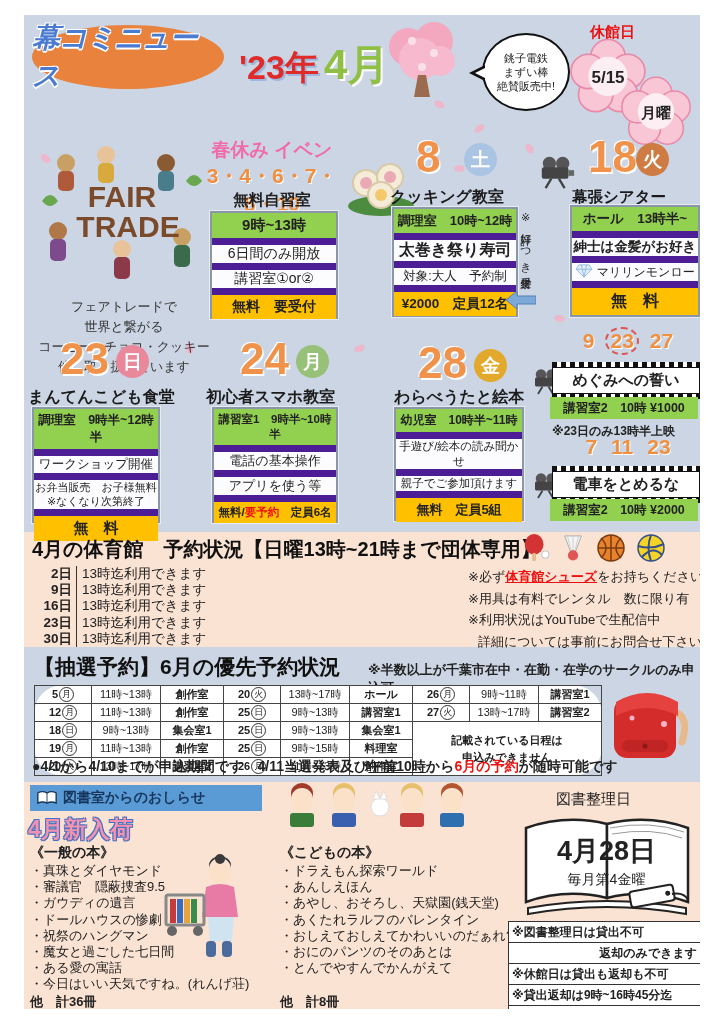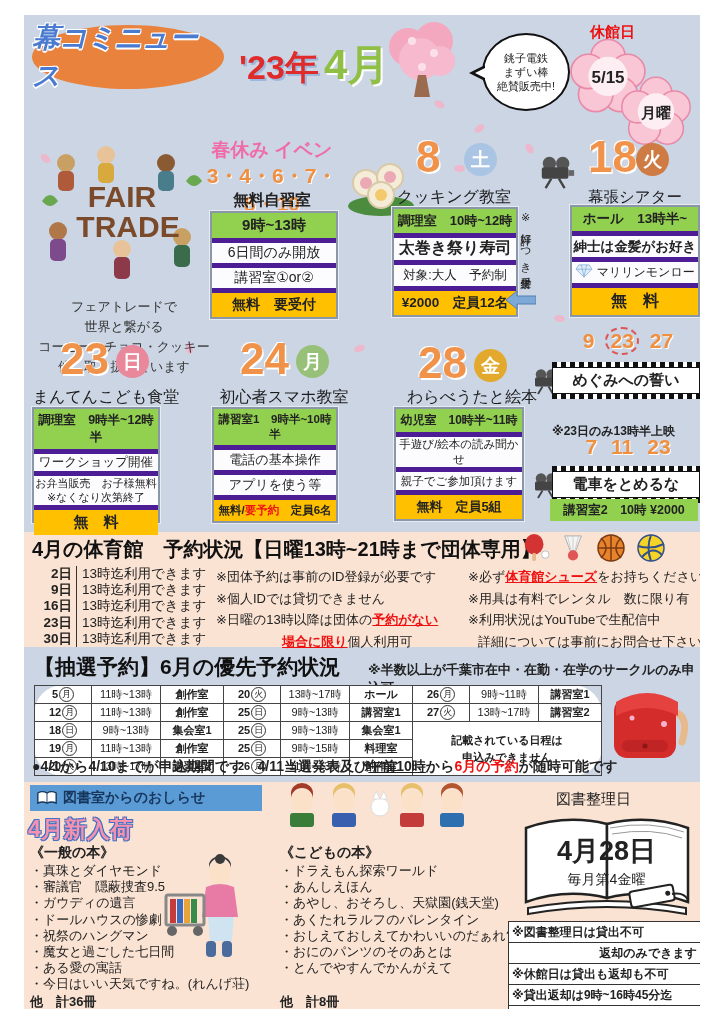--- a/index.html
+++ b/index.html
@@ -37,25 +37,25 @@
   .p7{left:16px;top:140px;transform:rotate(40deg);}  .p8{left:620px;top:690px;transform:rotate(15deg);}
   .p9{left:560px;top:740px;transform:rotate(-40deg);}.p10{left:430px;top:150px;transform:rotate(0deg);}
 
   
   .ftill{left:12px;top:126px;}
   .fttxt{left:0;top:282px;width:200px;text-align:center;font-size:13px;color:#333;line-height:1.55;}
 
   
   .bignum{font-size:44px;font-weight:bold;color:#f0924a;text-shadow:1.5px 1.5px 0 #fff,-1px -1px 0 #fff;line-height:1;}
   .dowb{width:33px;height:33px;border-radius:50%;color:#fff;font-weight:bold;font-size:19px;display:flex;align-items:center;justify-content:center;}
-  .evtitle{font-weight:normal;color:#1b1b1b;text-align:center;}
+  .evtitle{font-weight:bold;color:#1b1b1b;text-align:left;}
 
   
   .ecard{position:absolute;background:#fff;border:2px solid #8a97a8;box-shadow:0 0 0 1px #e8ecf2;display:flex;flex-direction:column;}
-  .ecard>div+div{border-top:5px solid #4c1d95;}
+  .ecard>div+div{border-top:7px solid #4c1d95;}
   .ecard .h{background:#92d050;font-weight:bold;text-align:center;padding:3px 1px;}
   .ecard .m{flex:1;display:flex;flex-direction:column;align-items:center;justify-content:center;text-align:center;background:#fcfcfe;}
   .ecard .f{background:#ffc000;font-weight:bold;text-align:center;padding:3px 1px;}
 
   .sp-t{left:178px;top:122px;width:140px;text-align:center;color:#f06ba8;font-weight:bold;font-size:19px;}
   .sp-d{left:172px;top:147px;width:152px;text-align:center;color:#ef8f3f;font-weight:bold;font-size:21px;text-shadow:1px 1px 0 #fff;}
   .sp-n{left:180px;top:175px;width:136px;text-align:center;font-size:15.5px;font-weight:bold;}
   .card-spring{left:186px;top:196px;width:124px;height:104px;font-size:14px;}
   .card-spring .h{font-size:15px;}
 
@@ -339,20 +339,21 @@
     <span>27</span>
   </div>
   <svg class="abs proj2" width="30" height="30" viewBox="0 0 40 36">
     <circle cx="12" cy="8" r="7" fill="#555"></circle>
       <circle cx="26" cy="8" r="7" fill="#555"></circle>
     <rect x="4" y="12" width="28" height="12" rx="2" fill="#444"></rect>
       <rect x="32" y="15" width="6" height="6" fill="#666"></rect>
     <path d="M14,24 L8,34 M22,24 L28,34" stroke="#444" stroke-width="2.5"></path>
   </svg>
   <div class="film f1">めぐみへの誓い</div>
+  <div class="mbar b1">講習室2　10時 ¥1000</div>
   <div class="abs mnote">※23日のみ13時半上映</div>
   <div class="mdates md2">
     <span>7</span>
     <span>11</span>
     <span>23</span>
   </div>
   <svg class="abs proj3" width="30" height="30" viewBox="0 0 40 36">
     <circle cx="12" cy="8" r="7" fill="#555"></circle>
       <circle cx="26" cy="8" r="7" fill="#555"></circle>
     <rect x="4" y="12" width="28" height="12" rx="2" fill="#444"></rect>
@@ -397,26 +398,20 @@
         <span>13時迄利用できます</span>
       </div>
     <div class="gday-row">
         <span class="d">23日</span>
         <span>13時迄利用できます</span>
       </div>
     <div class="gday-row">
         <span class="d">30日</span>
         <span>13時迄利用できます</span>
       </div>
-  </div>
-  <div class="abs gmid">
-    <div><span>※団体予約は事前のID登録が必要です</span></div>
-    <div><span>※個人IDでは貸切できません</span></div>
-    <div><span>※日曜の13時以降は団体の</span><span class="ru">予約がない</span></div>
-    <div class="indent"><span class="ru">場合に限り</span><span>個人利用可</span></div>
   </div>
   <div class="abs gright">
     <div><span>※必ず</span><span class="ru">体育館シューズ</span><span>をお持ちください</span></div>
     <div><span>※用具は有料でレンタル　数に限り有</span></div>
     <div><span>※利用状況はYouTubeで生配信中</span></div>
     <div class="indent2"><span>詳細については事前にお問合せ下さい</span></div>
   </div>
 
   <div class="abs lotitle">【抽選予約】6月の優先予約状況</div>
   <div class="abs losub">※半数以上が千葉市在中・在勤・在学のサークルのみ申込可</div>

